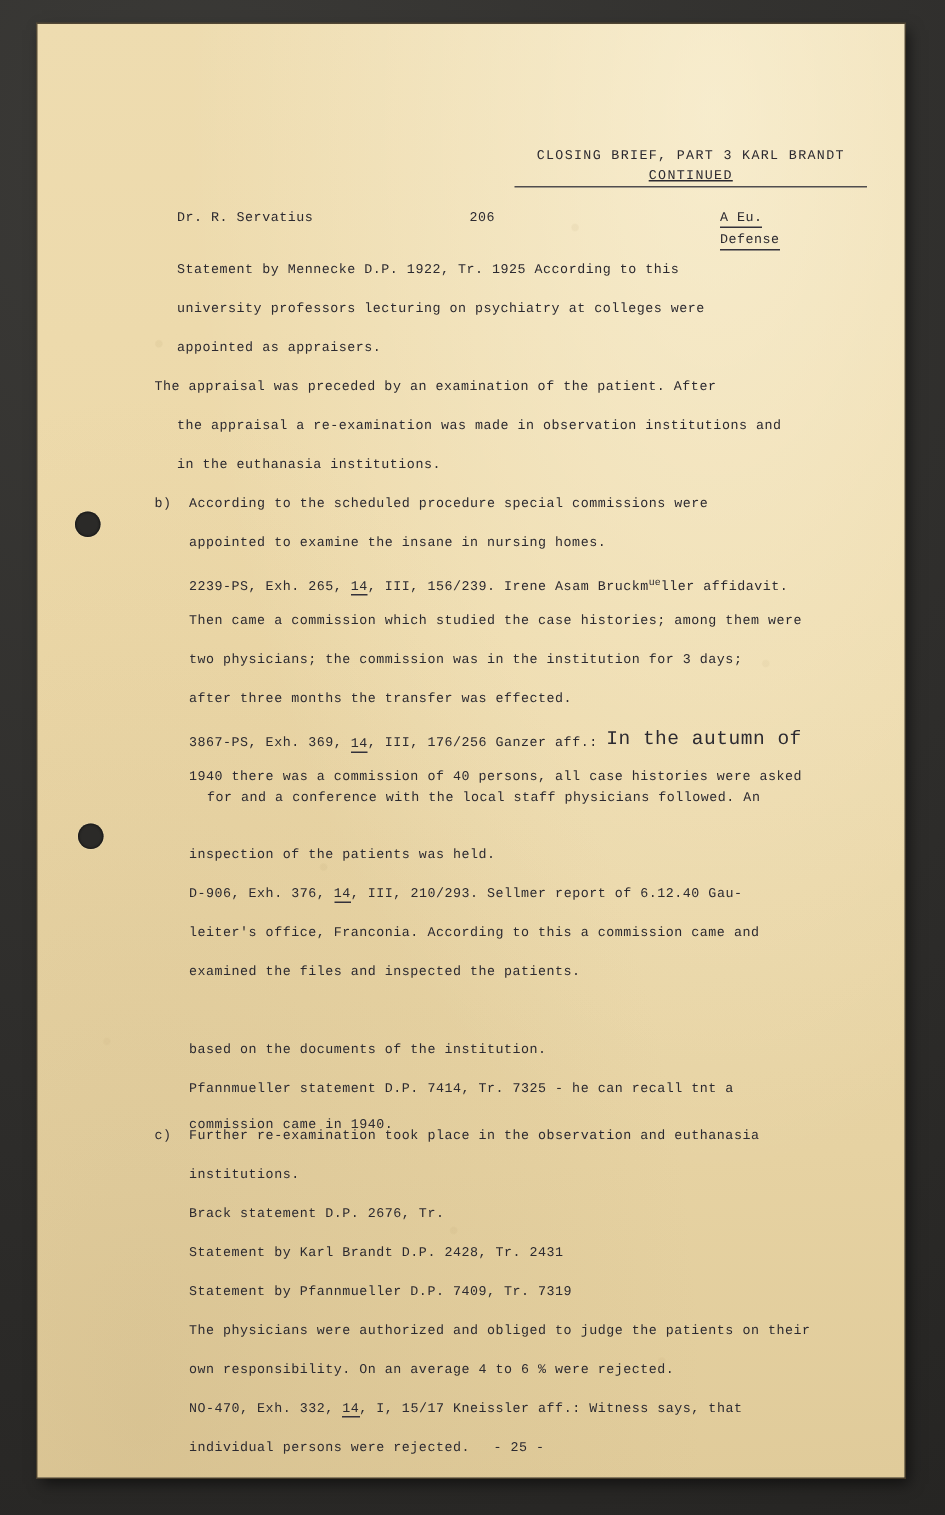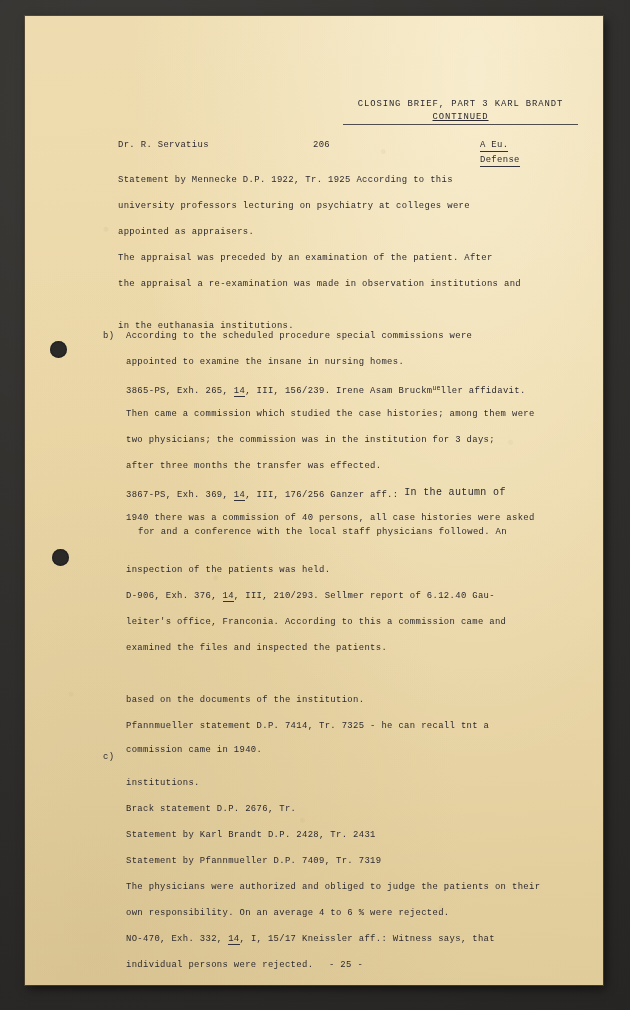--- a/index.html
+++ b/index.html
@@ -125,21 +125,21 @@
     white-space: pre;
     line-height: 11px;
   }
   .marker {
     position: absolute;
     white-space: pre;
     line-height: 11px;
   }
   u.ul { text-decoration: none; border-bottom: 1px solid #33313a; }
   sup.sup { font-size: 6.6px; vertical-align: 3.2px; letter-spacing: 0; }
-  .raise { display: inline-block; vertical-align: 1.6px; font-size: 10px; }
+  .raise { display: inline-block; vertical-align: 1.6px; font-size: 13px; }
 
   .footer-page {
     position: absolute;
     white-space: pre;
   }
 </style>
 </head>
 <body>
 
 <div id="scan-backdrop"></div>
@@ -165,29 +165,29 @@
 
     <div class="defense-block">
       <div class="defense-a"><span class="u">A Eu.</span></div>
       <div><span class="u">Defense</span></div>
     </div>
 
     <div class="ln" style="left:93px; top:159px;">Statement by Mennecke D.P. 1922, Tr. 1925 According to this</div>
     <div class="ln" style="left:93px; top:185px;">university professors lecturing on psychiatry at colleges were</div>
     <div class="ln" style="left:93px; top:211px;">appointed as appraisers.</div>
 
-    <div class="ln" style="left:93px; top:237px;">The appraisal was preceded by an examination of the patient. After</div>
+    <div class="ln" style="left:78px; top:237px;">The appraisal was preceded by an examination of the patient. After</div>
     <div class="ln" style="left:93px; top:263px;">the appraisal a re-examination was made in observation institutions and</div>
-    <div class="ln" style="left:93px; top:305px;">in the euthanasia institutions.</div>
+    <div class="ln" style="left:93px; top:289px;">in the euthanasia institutions.</div>
 
     <div class="marker" style="left:78px; top:315px;">b)</div>
     <div class="ln" style="left:101px; top:341px;">appointed to examine the insane in nursing homes.</div>
     <div class="ln" style="left:101px; top:315px;">According to the scheduled procedure special commissions were</div>
 
-    <div class="ln" style="left:101px; top:367px;"><span>3865-PS, Exh. 265, </span><u class="ul">14</u><span>, III, 156/239. Irene Asam </span><span>B</span><span>ruckm</span><sup class="sup">ue</sup><span>ller affidavit.</span></div>
+    <div class="ln" style="left:101px; top:367px;"><span>2239-PS, Exh. 265, </span><u class="ul">14</u><span>, III, 156/239. Irene Asam </span><span>B</span><span>ruckm</span><sup class="sup">ue</sup><span>ller affidavit.</span></div>
 
     <div class="ln" style="left:101px; top:393px;">Then came a commission which studied the case histories; among them were</div>
     <div class="ln" style="left:101px; top:419px;">two physicians; the commission was in the institution for 3 days;</div>
     <div class="ln" style="left:101px; top:445px;">after three months the transfer was effected.</div>
 
     <div class="ln" style="left:101px; top:471px;"><span>3867-PS, Exh. 369, </span><u class="ul">14</u><span>, III, 176/256 Ganzer aff.: </span><span class="raise">In the autumn of</span></div>
 
     <div class="ln" style="left:101px; top:497px;">1940 there was a commission of 40 persons, all case histories were asked</div>
     <div class="ln" style="left:101px; top:511px;margin-left:12px;">for and a conference with the local staff physicians followed. An</div>
     <div class="ln" style="left:101px; top:549px;">inspection of the patients was held.</div>
@@ -196,20 +196,21 @@
 
     <div class="ln" style="left:101px; top:627px;">examined the files and inspected the patients.</div>
     <div class="ln" style="left:101px; top:601px;">leiter's office, Franconia. According to this a commission came and</div>
 
 
     <div class="ln" style="left:101px; top:679px;">based on the documents of the institution.</div>
     <div class="ln" style="left:101px; top:705px;">Pfannmueller statement D.P. 7414, Tr. 7325 - he can recall tnt a</div>
     <div class="ln" style="left:101px; top:729px;">commission came in 1940.</div>
 
     <div class="marker" style="left:78px; top:736px;">c)</div>
+    <div class="ln" style="left:101px; top:736px;">Further re-examination took place in the observation and euthanasia</div>
     <div class="ln" style="left:101px; top:762px;">institutions.</div>
     <div class="ln" style="left:101px; top:788px;">Brack statement D.P. 2676, Tr.</div>
     <div class="ln" style="left:101px; top:814px;">Statement by Karl Brandt D.P. 2428, Tr. 2431</div>
     <div class="ln" style="left:101px; top:840px;">Statement by Pfannmueller D.P. 7409, Tr. 7319</div>
     <div class="ln" style="left:101px; top:866px;">The physicians were authorized and obliged to judge the patients on their</div>
     <div class="ln" style="left:101px; top:892px;">own responsibility. On an average 4 to 6 % were rejected.</div>
 
     <div class="ln" style="left:101px; top:918px;"><span>NO-470, Exh. 332, </span><u class="ul">14</u><span>, I, 15/17 Kneissler aff.: Witness says, that</span></div>
 
     <div class="ln" style="left:101px; top:944px;">individual persons were rejected.</div>

